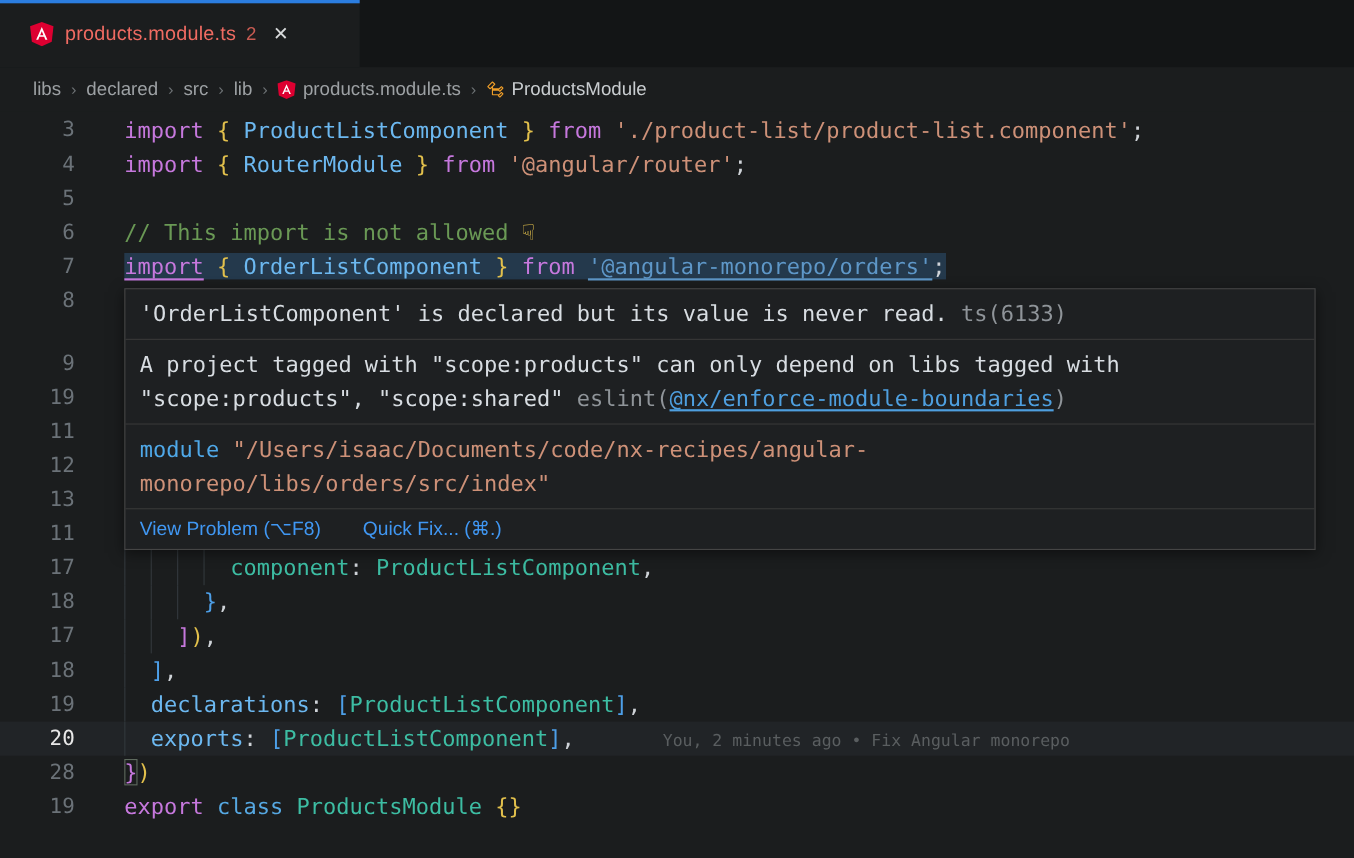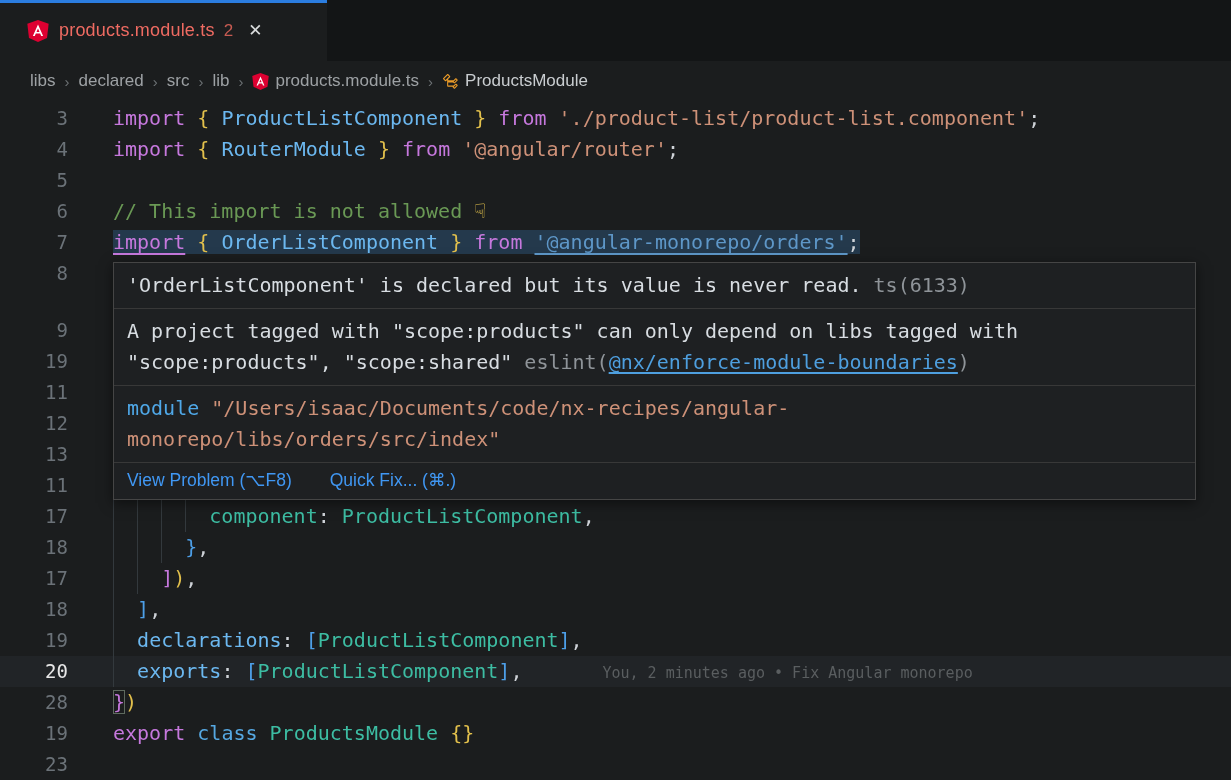--- a/index.html
+++ b/index.html
@@ -193,24 +193,20 @@
           <div class="cnt"><span class="guide" style="left: 45px;"></span><span class="tk">  </span><span class="tk" style="color: rgb(108, 184, 240);">exports</span><span class="tk" style="color: rgb(207, 211, 216);">:</span><span class="tk"> </span><span class="tk" style="color: rgb(77, 159, 232);">[</span><span class="tk" style="color: rgb(61, 189, 163);">ProductListComponent</span><span class="tk" style="color: rgb(77, 159, 232);">]</span><span class="tk" style="color: rgb(207, 211, 216);">,</span><span class="blame">You, 2 minutes ago • Fix Angular monorepo</span></div>
         </div>
         <div class="row">
           <div class="gut">28</div>
           <div class="cnt"><span class="tk box" style="color: rgb(198, 120, 221);">}</span><span class="tk" style="color: rgb(226, 192, 76);">)</span></div>
         </div>
         <div class="row">
           <div class="gut">19</div>
           <div class="cnt"><span class="tk" style="color: rgb(198, 120, 221);">export</span><span class="tk"> </span><span class="tk" style="color: rgb(86, 168, 226);">class</span><span class="tk"> </span><span class="tk" style="color: rgb(61, 189, 163);">ProductsModule</span><span class="tk"> </span><span class="tk" style="color: rgb(226, 192, 76);">{}</span></div>
         </div>
-        <div class="row">
-          <div class="gut">23</div>
-          <div class="cnt"></div>
-        </div>
       </div>
 
     <div class="popup">
       <div class="p-sec">
         <span>'OrderListComponent' is declared but its value is never read.</span>
         <span class="p-src"> <span>ts(6133)</span></span>
       </div>
       <div class="p-sec">
         <span>A project tagged with "scope:products" can only depend on libs tagged with</span><br>
         <span>"scope:products", "scope:shared" </span><span class="p-src">eslint(</span><span class="p-link">@nx/enforce-module-boundaries</span><span class="p-src">)</span>

